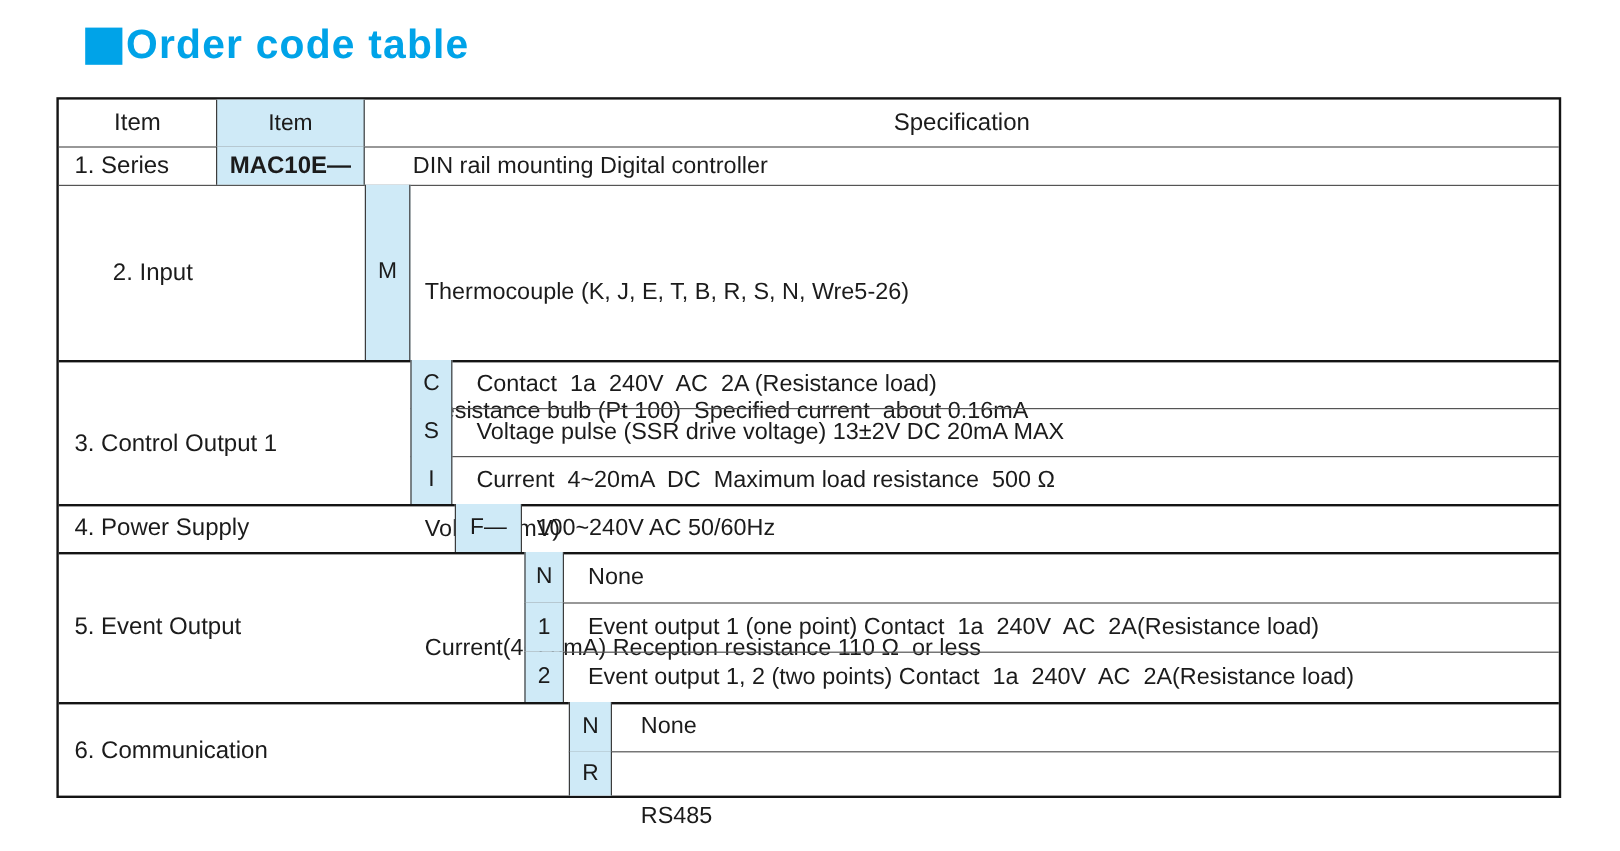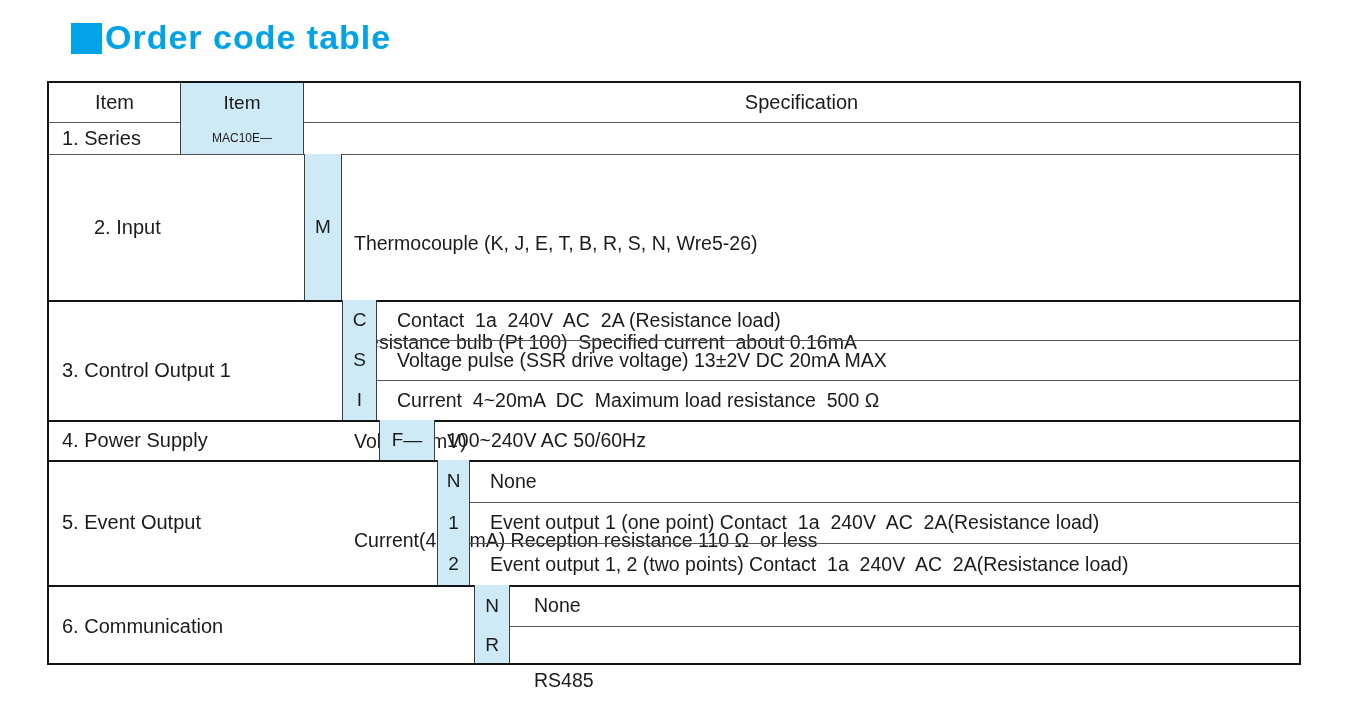--- a/index.html
+++ b/index.html
@@ -30,21 +30,21 @@
   }
   .hline{position:absolute;height:1px;background:var(--line-thin);right:0;}
   .hline.full{left:0;}
   .hline.thick{height:2px;background:var(--line-thick);left:0;}
   .codecell{
     position:absolute;box-sizing:border-box;background:var(--code-bg);
     border-left:1px solid #3c3c3c;border-right:1px solid #3c3c3c;
     display:flex;align-items:center;justify-content:center;
     font-size:19px;
   }
-  .cc-bold{font-weight:normal;font-size:12px;}
+  .cc-bold{font-weight:bold;font-size:20px;}
   .itemlabel{
     position:absolute;left:13px;display:flex;align-items:center;
     font-size:20px;white-space:pre;
   }
   .hdrlabel{
     position:absolute;display:flex;align-items:center;justify-content:center;
     font-size:20px;
   }
   .spec{
     position:absolute;display:flex;align-items:center;
@@ -62,20 +62,21 @@
 
 <div class="tbl">
 
   <div class="hdrlabel" style="left:0;top:0;width:131px;height:39px;">Item</div>
   <div class="codecell" style="left:131px;top:0;width:124px;height:39px;">Item</div>
   <div class="hdrlabel" style="left:255px;top:0;width:995px;height:39px;">Specification</div>
   <div class="hline full" style="top:39px;"></div>
 
   <div class="itemlabel" style="top:39px;height:32px;">1. Series</div>
   <div class="codecell cc-bold" style="left:131px;top:39px;width:124px;height:32px;">MAC10E—</div>
+  <div class="spec" style="left:295px;top:39px;height:32px;">DIN rail mounting Digital controller</div>
   <div class="hline full" style="top:71px;"></div>
 
   <div class="itemlabel" style="top:71px;height:146px;margin-left:32px;">2. Input</div>
   <div class="codecell" style="left:255px;top:71px;width:38px;height:146px;">M</div>
   <div class="speclines" style="left:305px;top:78px;">
     <div>Thermocouple (K, J, E, T, B, R, S, N, Wre5-26)</div>
     <div>Resistance bulb (Pt 100)  Specified current  about 0.16mA</div>
     <div>Voltage (mV)</div>
     <div>Current(4~20mA) Reception resistance 110 Ω  or less</div>
   </div>

